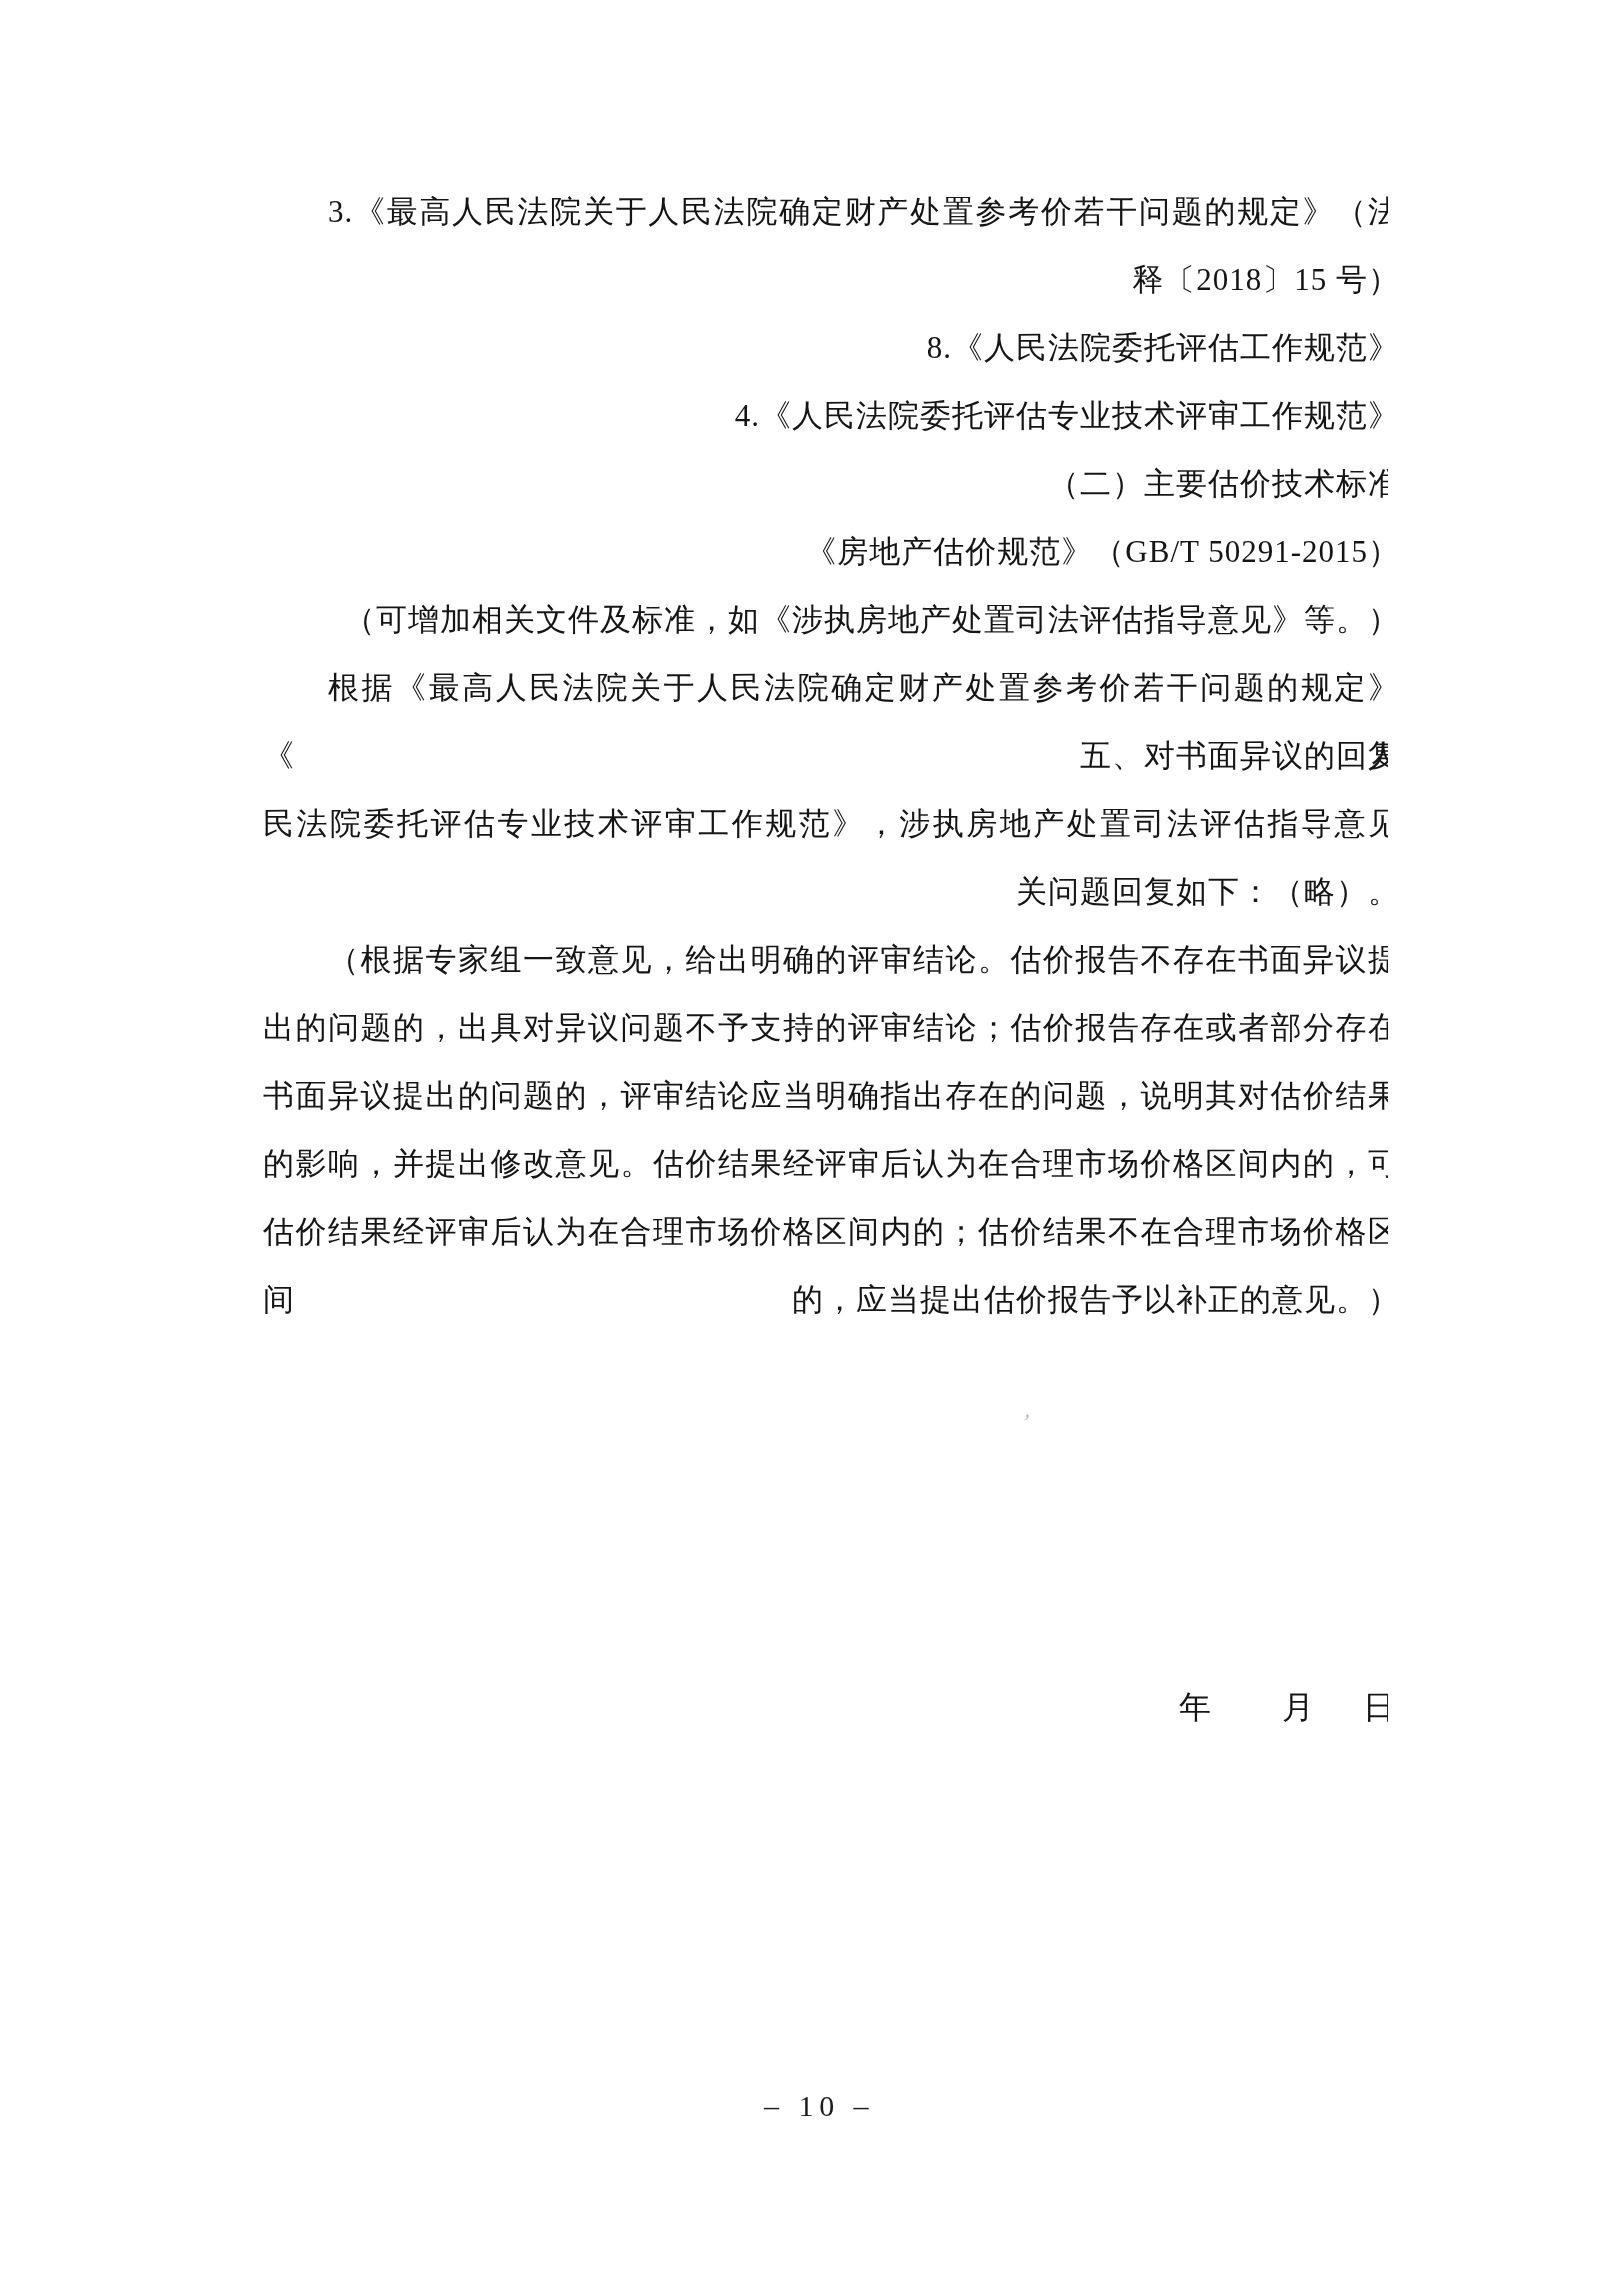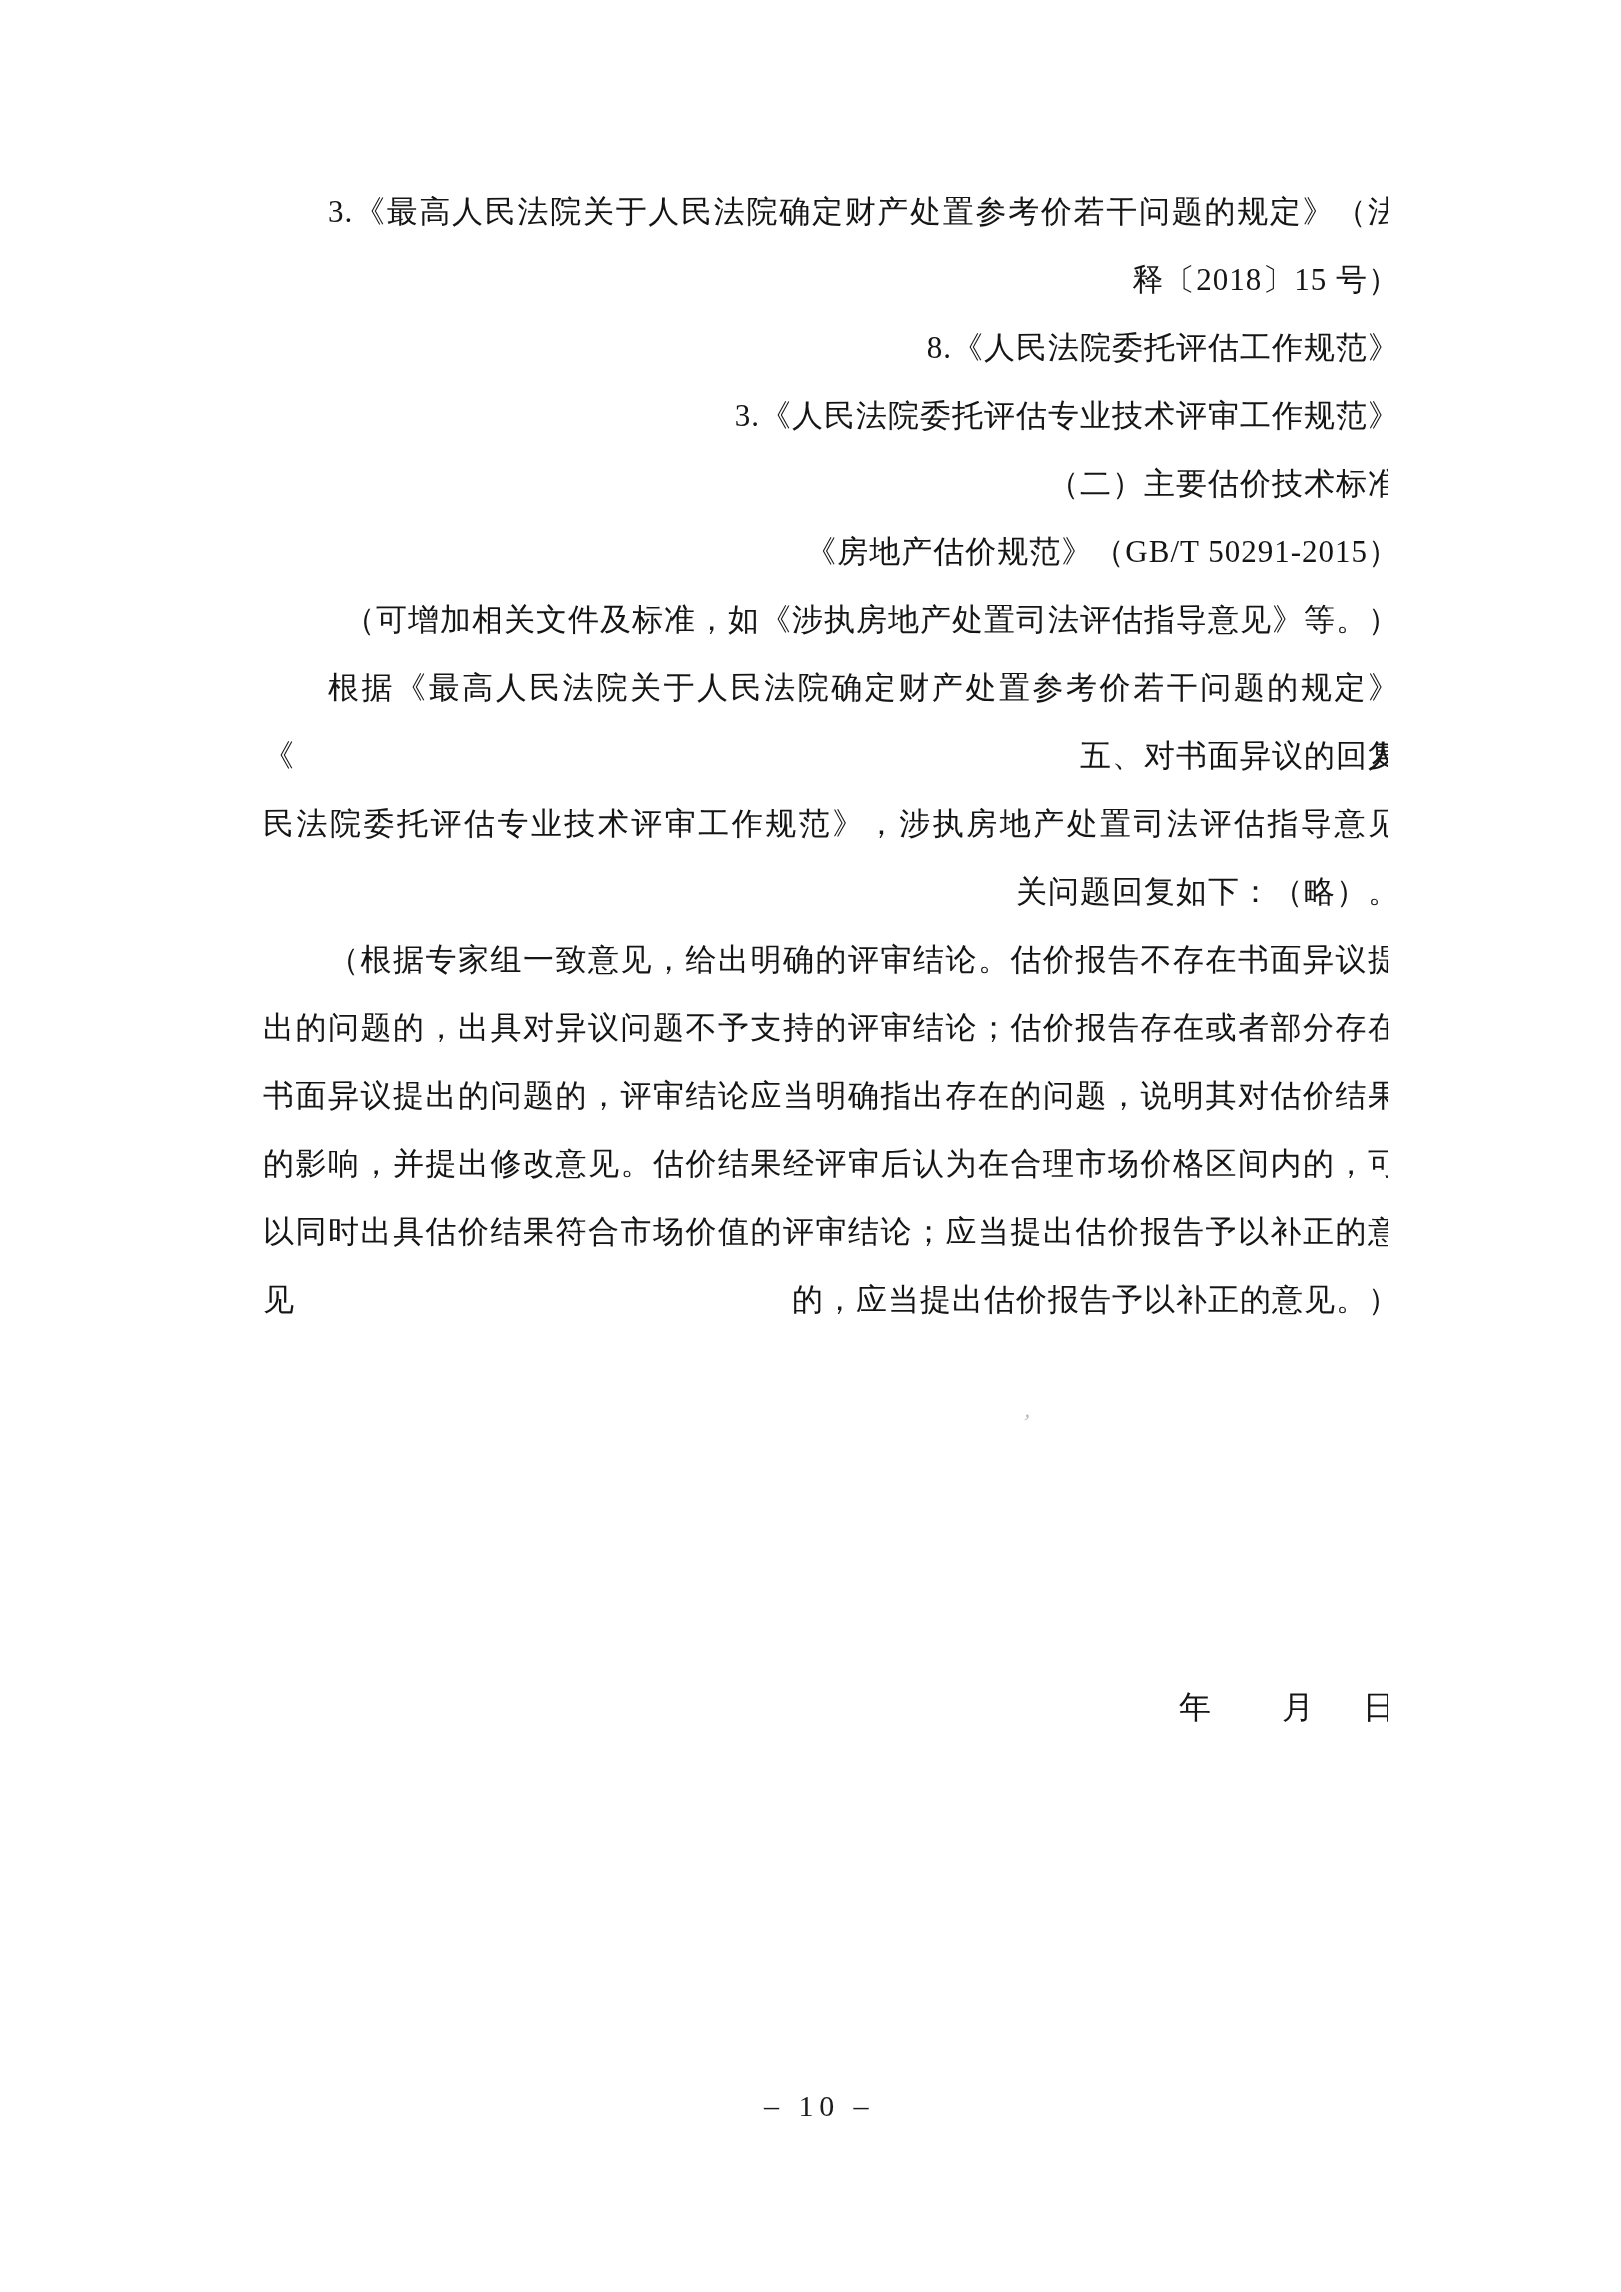--- a/index.html
+++ b/index.html
@@ -77,33 +77,33 @@
 </style>
 </head>
 <body>
 
 <div class="page">
 
   <div class="text-block">
     <div class="line indent full">3.《最高人民法院关于人民法院确定财产处置参考价若干问题的规定》（法</div>
     <div class="line">释〔2018〕15 号）</div>
     <div class="line indent">8.《人民法院委托评估工作规范》</div>
-    <div class="line indent">3.《人民法院委托评估专业技术评审工作规范》</div>
+    <div class="line indent">4.《人民法院委托评估专业技术评审工作规范》</div>
     <div class="line indent">（二）主要估价技术标准</div>
     <div class="line indent">《房地产估价规范》（GB/T 50291-2015）</div>
     <div class="line indent">（可增加相关文件及标准，如《涉执房地产处置司法评估指导意见》等。）</div>
     <div class="line indent full">根据《最高人民法院关于人民法院确定财产处置参考价若干问题的规定》《人</div>
     <div class="line indent">五、对书面异议的回复</div>
     <div class="line full">民法院委托评估专业技术评审工作规范》，涉执房地产处置司法评估指导意见</div>
     <div class="line">关问题回复如下：（略）。</div>
     <div class="line indent full">（根据专家组一致意见，给出明确的评审结论。估价报告不存在书面异议提</div>
     <div class="line full">出的问题的，出具对异议问题不予支持的评审结论；估价报告存在或者部分存在</div>
     <div class="line full">书面异议提出的问题的，评审结论应当明确指出存在的问题，说明其对估价结果</div>
     <div class="line full">的影响，并提出修改意见。估价结果经评审后认为在合理市场价格区间内的，可</div>
-    <div class="line full">以同时出具估价结果符合市场价值的评审结论；应当提出估价报告予以补正的意见</div>
+    <div class="line full">估价结果经评审后认为在合理市场价格区间内的；估价结果不在合理市场价格区间</div>
     <div class="line">的，应当提出估价报告予以补正的意见。）</div>
   </div>
 
   <span class="scan-artifact">ʼ</span>
 
   <div class="date-line">
     <span class="date-year">年</span>
     <span class="date-month">月</span>
     <span class="date-day">日</span>
   </div>

